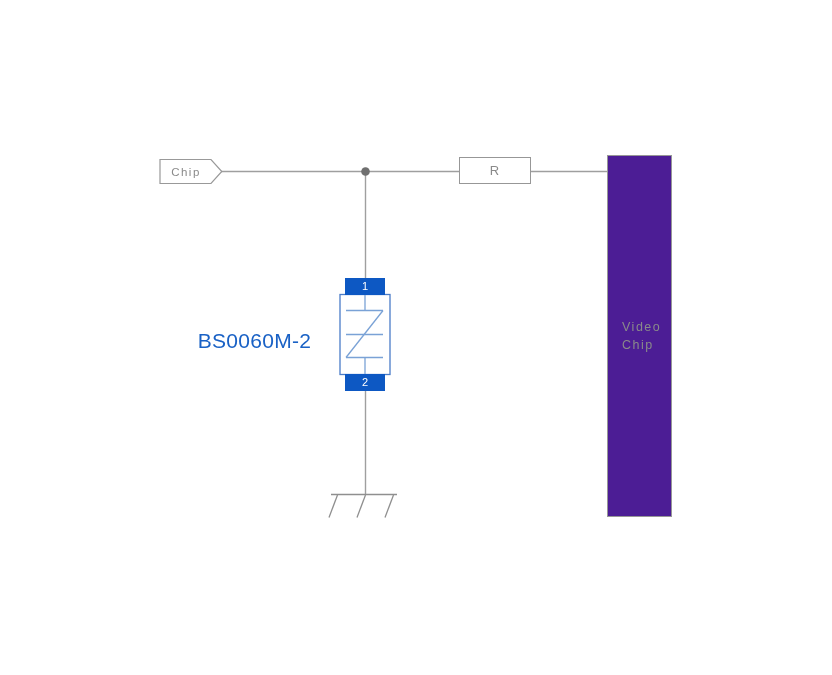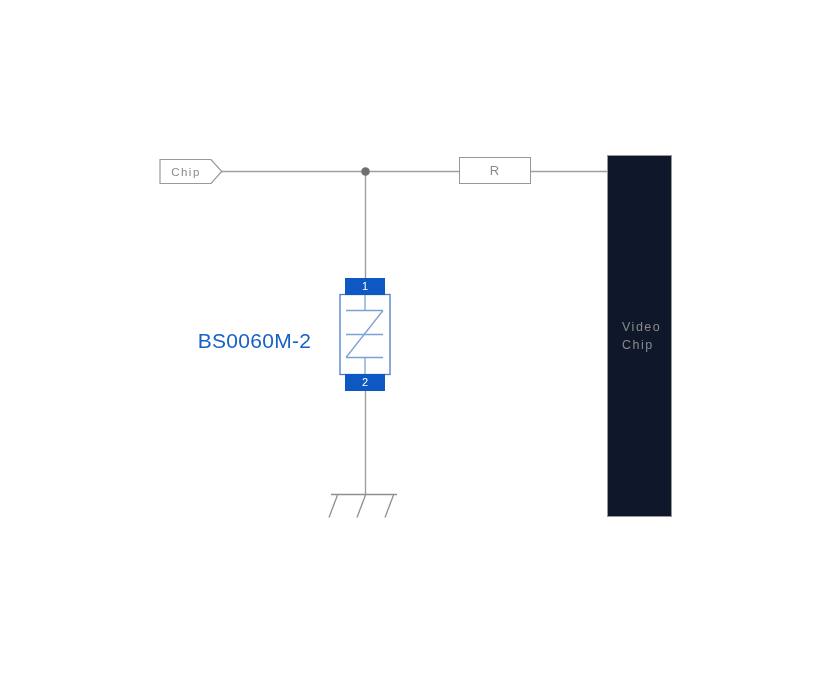--- a/index.html
+++ b/index.html
@@ -38,21 +38,21 @@
     display: flex; align-items: center; justify-content: center;
     font-size: 13px;
     letter-spacing: 1px;
     z-index: 2;
   }
   #video-chip-box {
     position: absolute;
     left: 607px; top: 155px;
     width: 65px; height: 362px;
     box-sizing: border-box;
-    background: #0f172a;
+    background: #4c1d95;
     border: 1px solid #979797;
     display: flex; align-items: center;
     padding-left: 14px;
     z-index: 2;
   }
   #video-chip-label {
     font-size: 12.5px;
     line-height: 18px;
     letter-spacing: 1.5px;
     text-align: left;

